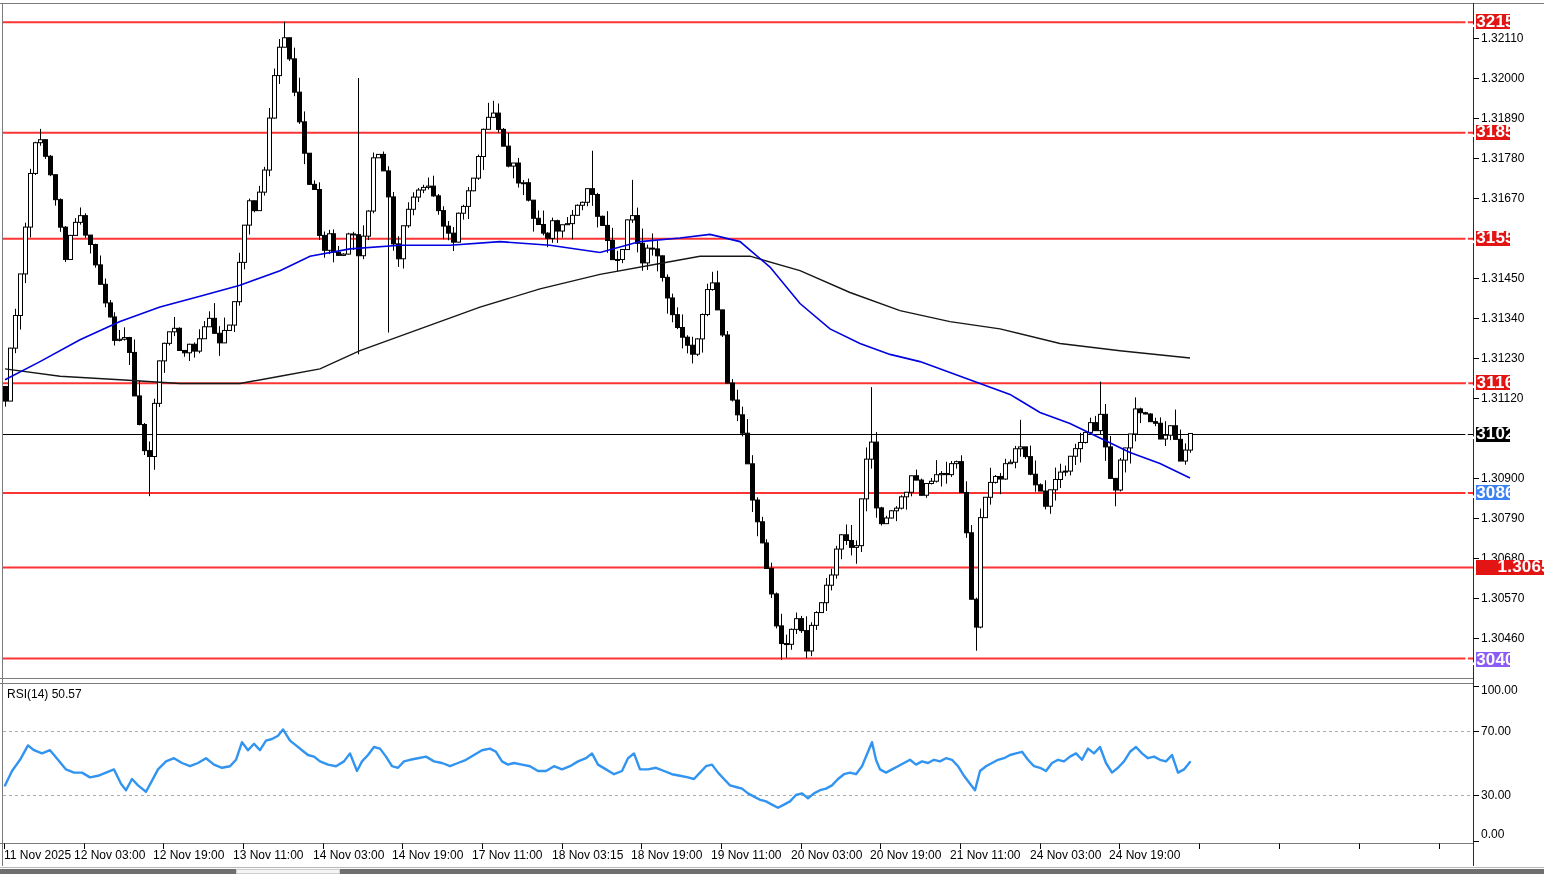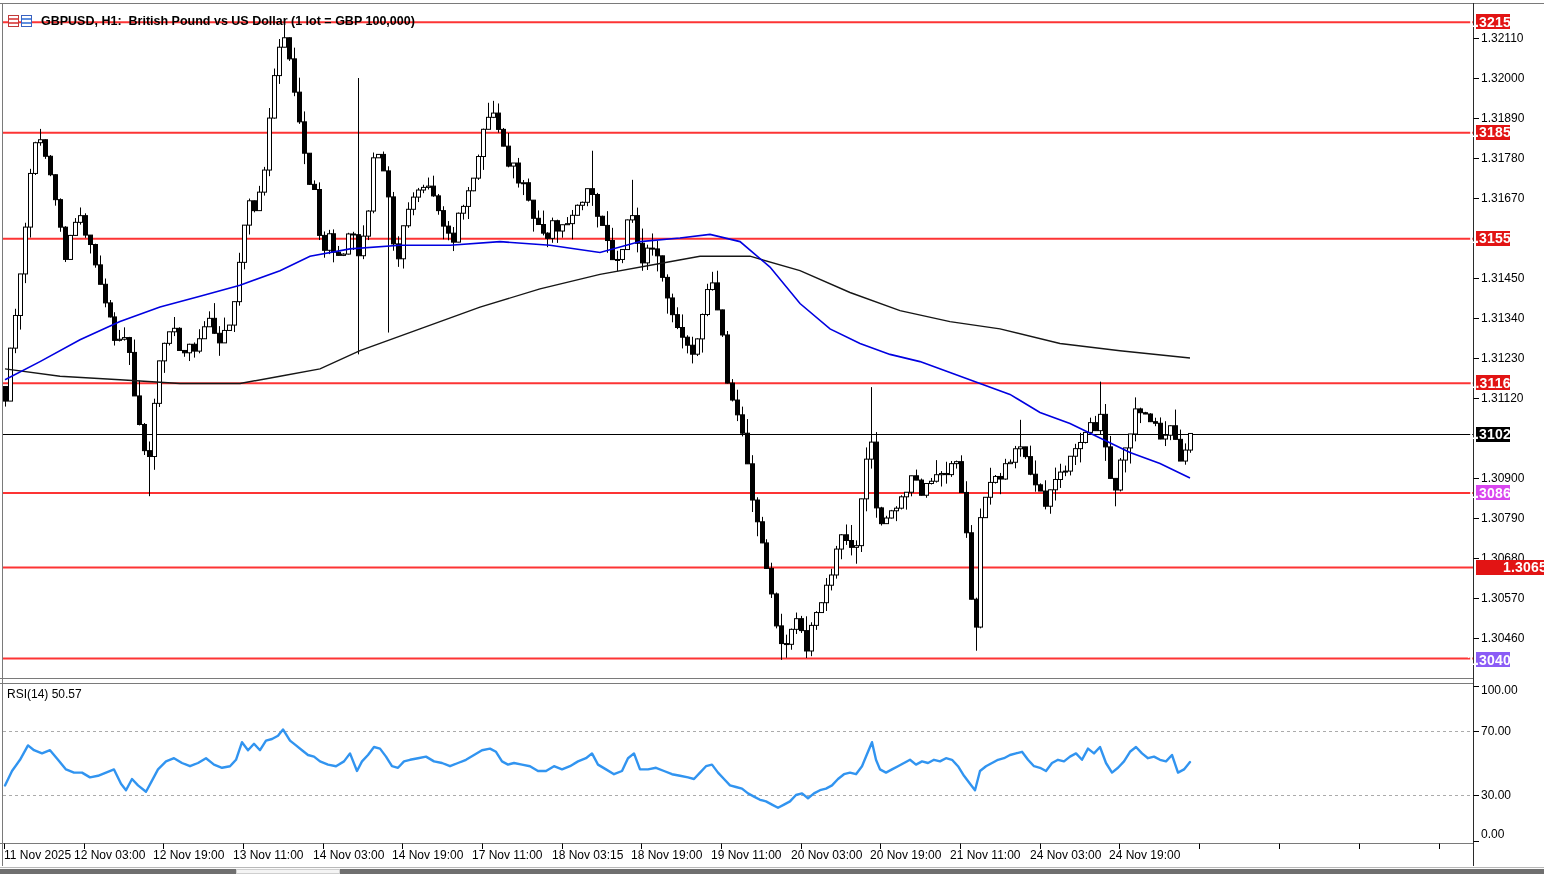--- a/index.html
+++ b/index.html
@@ -6,21 +6,21 @@
   .window{position:relative;width:1544px;height:874px;background:#ffffff;overflow:hidden;
           font-family:"Liberation Sans",sans-serif;}
   svg{position:absolute;left:0;top:0;}
   .chart-title{position:absolute;left:8px;top:13px;height:16px;display:flex;align-items:center;
                font-size:12.5px;font-weight:600;color:#000;white-space:pre;}
   .sym-icon{display:inline-flex;gap:2px;margin-right:9px;}
   .pane{display:inline-block;width:11px;height:12px;box-sizing:border-box;}
   .pane.red{border:1px solid #c03a3a;background:repeating-linear-gradient(180deg,#ffffff 0 2px,#e06060 2px 4px);}
   .pane.blue{border:1px solid #3a62c0;background:repeating-linear-gradient(180deg,#ffffff 0 2px,#6090e0 2px 4px);}
   .tick-label{position:absolute;font-size:12px;color:#000;line-height:14px;white-space:nowrap;}
-  .badge{position:absolute;left:1476px;width:34px;height:15px;font-size:14px;font-weight:700;
+  .badge{position:absolute;left:1476px;width:34px;height:15px;font-size:17px;font-weight:700;
          color:#fff;display:flex;align-items:center;justify-content:center;letter-spacing:.2px;}
   .time-label{position:absolute;top:848px;font-size:12px;color:#000;white-space:nowrap;}
   .rsi-label{position:absolute;left:7px;top:687px;font-size:12px;color:#000;}
   .scrollbar{position:absolute;left:0;top:867px;width:1544px;height:7px;background:#fbfbfb;border-top:1px solid #b8b8b8;box-sizing:border-box;}
   .sb-thumb{position:absolute;top:1px;height:5px;background:#6f6f6f;}
   .sb-track-gap{position:absolute;top:1px;height:5px;background:#f4f4f4;border:1px solid #cfcfcf;box-sizing:border-box;}
 </style>
 </head>
 <body>
 
@@ -563,25 +563,20 @@
         <line x1="960.5" y1="843.5" x2="960.5" y2="849" stroke="#000"></line>
         <line x1="1040.5" y1="843.5" x2="1040.5" y2="849" stroke="#000"></line>
         <line x1="1119.5" y1="843.5" x2="1119.5" y2="849" stroke="#000"></line>
         <line x1="1199.5" y1="843.5" x2="1199.5" y2="849" stroke="#000"></line>
         <line x1="1279.5" y1="843.5" x2="1279.5" y2="849" stroke="#000"></line>
         <line x1="1359.5" y1="843.5" x2="1359.5" y2="849" stroke="#000"></line>
         <line x1="1439.5" y1="843.5" x2="1439.5" y2="849" stroke="#000"></line>
       </g>
     </svg>
 
-  <div class="chart-title">
-    <span class="sym-icon">
-      <span class="pane red"></span><span class="pane blue"></span>
-    </span><span>GBPUSD, H1:  British Pound vs US Dollar (1 lot = GBP 100,000)</span>
-  </div>
 
   <div class="rsi-label">RSI(14) 50.57</div>
 
   <div id="labels">
       <div class="tick-label" style="left: 1481px; top: 31px;">1.32110</div>
       <div class="tick-label" style="left: 1481px; top: 71.0004px;">1.32000</div>
       <div class="tick-label" style="left: 1481px; top: 111.001px;">1.31890</div>
       <div class="tick-label" style="left: 1481px; top: 151.001px;">1.31780</div>
       <div class="tick-label" style="left: 1481px; top: 191.002px;">1.31670</div>
       <div class="tick-label" style="left: 1481px; top: 271.002px;">1.31450</div>
@@ -594,21 +589,21 @@
       <div class="tick-label" style="left: 1481px; top: 591.006px;">1.30570</div>
       <div class="tick-label" style="left: 1481px; top: 631.006px;">1.30460</div>
       <div class="tick-label" style="left: 1481px; top: 683px;">100.00</div>
       <div class="tick-label" style="left: 1481px; top: 724px;">70.00</div>
       <div class="tick-label" style="left: 1481px; top: 788px;">30.00</div>
       <div class="tick-label" style="left: 1481px; top: 827px;">0.00</div>
       <div class="badge" style="top: 14.1362px; background: rgb(226, 20, 20);">1.32155</div>
       <div class="badge" style="top: 124.683px; background: rgb(226, 20, 20);">1.31851</div>
       <div class="badge" style="top: 230.866px; background: rgb(226, 20, 20);">1.31559</div>
       <div class="badge" style="top: 375.231px; background: rgb(226, 20, 20);">1.31162</div>
-      <div class="badge" style="top: 485.05px; background: #d946ef;">1.30860</div>
+      <div class="badge" style="top: 485.05px; background: #3b82f6;">1.30860</div>
       <div class="badge" style="top: 559.596px; background: rgb(226, 20, 20); padding-left: 36px;">1.30655</div>
       <div class="badge" style="top: 652px; background: #8b5cf6;">1.30405</div>
       <div class="badge" style="top: 426.868px; background: rgb(0, 0, 0);">1.31020</div>
       <div class="time-label" style="left: 4px;">11 Nov 2025</div>
       <div class="time-label" style="left: 74px;">12 Nov 03:00</div>
       <div class="time-label" style="left: 153px;">12 Nov 19:00</div>
       <div class="time-label" style="left: 233px;">13 Nov 11:00</div>
       <div class="time-label" style="left: 313px;">14 Nov 03:00</div>
       <div class="time-label" style="left: 392px;">14 Nov 19:00</div>
       <div class="time-label" style="left: 472px;">17 Nov 11:00</div>

